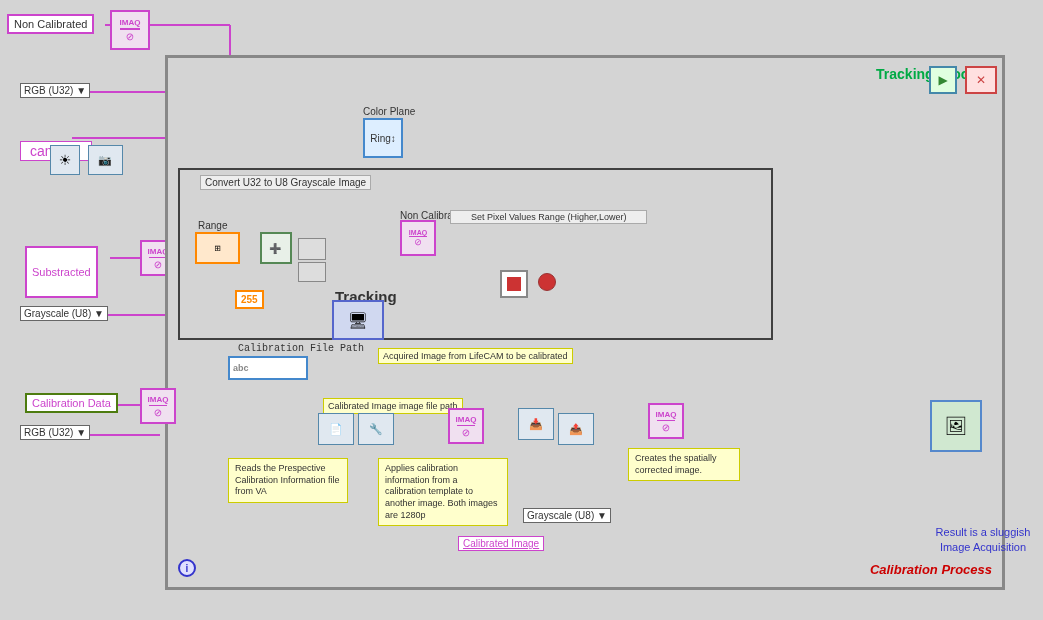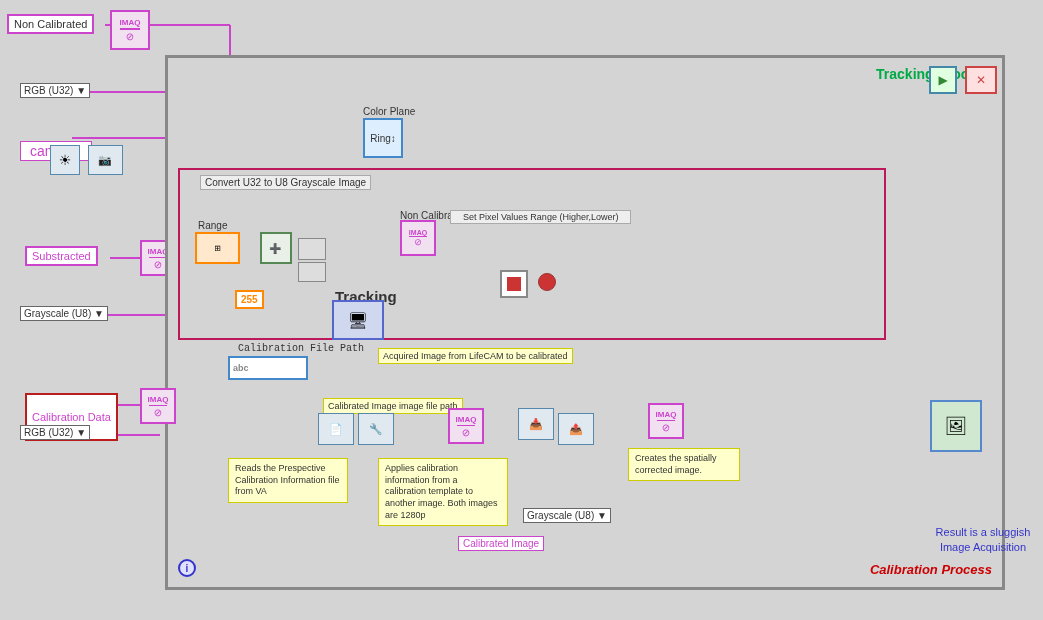--- a/index.html
+++ b/index.html
@@ -157,54 +157,54 @@
     ☀
   </div>
   <div style="position:absolute;top:145px;left:88px;width:35px;height:30px;background:#e0e8f0;border:1px solid #5588aa;display:flex;align-items:center;justify-content:center;font-size:11px;">
     📷
   </div>
 
   <div style="position:absolute;top:153px;left:262px;width:28px;height:22px;background:#e0e8e0;border:2px solid #5588aa;display:flex;align-items:center;justify-content:center;font-size:12px;color:#338833;">
     ▶
   </div>
 
-  <div style="position:absolute;top:246px;left:25px;border:2px solid #cc44cc;background:white;padding:2px 5px;font-size:11px;color:#cc44cc;white-space:nowrap;">Substracted</div>
+  <div style="position:absolute;top:246px;left:25px;border:2px solid #cc44cc;background:white;padding:18px 5px;font-size:11px;color:#cc44cc;white-space:nowrap;">Substracted</div>
 
   <div style="position:absolute;top:240px;left:140px;width:36px;height:36px;border:2px solid #cc44cc;background:#f0e0f0;display:flex;flex-direction:column;align-items:center;justify-content:center;font-size:7px;color:#cc44cc;">
     <div style="font-size:8px;font-weight:bold;">IMAQ</div>
     <div style="width:18px;height:1px;background:#cc44cc;margin:1px 0;"></div>
     <div style="font-size:10px;">⊘</div>
   </div>
 
   <div style="position:absolute;top:306px;left:20px;background:white;border:1px solid #666;font-size:10px;padding:1px 3px;color:#333;white-space:nowrap;">
     <span>Grayscale (U8)</span> ▼
   </div>
 
   <div class="main-border">
 
     <div style="position:absolute;top:8px;right:10px;font-size:14px;font-weight:bold;color:#00aa44;">Tracking Process</div>
 
     <div style="position:absolute;top:48px;left:195px;font-size:10px;color:#333;">Color Plane</div>
     <div style="position:absolute;top:60px;left:195px;width:40px;height:40px;background:#ddeeff;border:2px solid #4488cc;display:flex;align-items:center;justify-content:center;font-size:10px;color:#333;">
       Ring↕
     </div>
 
-    <div style="position:absolute;top:110px;left:10px;width:708px;height:172px;border:2px solid #be185d;background:transparent;">
+    <div style="position:absolute;top:110px;left:10px;width:595px;height:172px;border:2px solid #404040;background:transparent;">
 
       <div style="position:absolute;top:5px;left:20px;font-size:10px;color:#333;background:#eee;border:1px solid #aaa;padding:1px 4px;white-space:nowrap;">Convert U32 to U8 Grayscale Image</div>
 
       <div style="position:absolute;top:40px;left:220px;font-size:10px;color:#333;">Non Calibrated</div>
 
       <div style="position:absolute;top:50px;left:220px;width:36px;height:36px;border:2px solid #cc44cc;background:#f0e0f0;display:flex;flex-direction:column;align-items:center;justify-content:center;font-size:7px;color:#cc44cc;">
         <div style="font-size:7px;font-weight:bold;">IMAQ</div>
         <div style="width:18px;height:1px;background:#cc44cc;"></div>
         <div style="font-size:9px;">⊘</div>
       </div>
 
-      <div style="position:absolute;top:40px;left:270px;font-size:9px;color:#333;background:#eee;border:1px solid #aaa;padding:1px 12px;white-space:nowrap;">Set Pixel Values Range (Higher,Lower)</div>
+      <div style="position:absolute;top:40px;left:270px;font-size:9px;color:#333;background:#eee;border:1px solid #aaa;padding:1px 20px;white-space:nowrap;">Set Pixel Values Range (Higher,Lower)</div>
 
       <div style="position:absolute;top:50px;left:18px;font-size:10px;color:#333;">Range</div>
 
       <div style="position:absolute;top:62px;left:15px;width:45px;height:32px;background:#ffe8cc;border:2px solid #ff8800;display:flex;align-items:center;justify-content:center;font-size:8px;">
         ⊞
       </div>
 
       <div style="position:absolute;top:120px;left:55px;background:white;border:2px solid #ff8800;font-size:10px;padding:2px 4px;color:#ff8800;font-weight:bold;">255</div>
 
       <div style="position:absolute;top:62px;left:80px;width:32px;height:32px;background:#e8f0e8;border:2px solid #558855;display:flex;align-items:center;justify-content:center;font-size:10px;">
@@ -266,21 +266,21 @@
     <div style="position:absolute;top:345px;left:480px;width:36px;height:36px;border:2px solid #cc44cc;background:#f0e0f0;display:flex;flex-direction:column;align-items:center;justify-content:center;font-size:7px;color:#cc44cc;">
       <div style="font-size:8px;font-weight:bold;">IMAQ</div>
       <div style="width:18px;height:1px;background:#cc44cc;margin:1px 0;"></div>
       <div style="font-size:10px;">⊘</div>
     </div>
 
     <div style="position:absolute;top:450px;left:355px;background:white;border:1px solid #666;font-size:10px;padding:1px 3px;color:#333;white-space:nowrap;">
       <span>Grayscale (U8)</span> ▼
     </div>
 
-    <div style="position:absolute;top:478px;left:290px;border:1px solid #cc44cc;background:white;padding:1px 4px;font-size:10px;color:#cc44cc;white-space:nowrap;">Calibrated Image</div>
+    <div style="position:absolute;top:478px;left:290px;border:1px solid #cc44cc;background:white;padding:1px 4px;font-size:10px;color:#cc44cc;white-space:nowrap;text-decoration:underline;">Calibrated Image</div>
 
     <div style="position:absolute;top:330px;right:30px;font-size:10px;color:#333;"></div>
 
     <div style="position:absolute;top:342px;right:20px;width:52px;height:52px;background:#d0e8d0;border:2px solid #5588cc;display:flex;align-items:center;justify-content:center;font-size:18px;">
       🖼
     </div>
 
     <div class="annotation-box" style="position:absolute;top:400px;left:60px;width:120px;">
       <span>Reads the Prespective Calibration Information file from VA</span>
     </div>
@@ -298,21 +298,21 @@
     <div style="position:absolute;top:8px;right:5px;width:32px;height:28px;background:#ffe0e0;border:2px solid #cc4444;display:flex;align-items:center;justify-content:center;font-size:12px;color:#cc4444;">
       ✕
     </div>
 
     <div style="position:absolute;top:8px;right:45px;width:28px;height:28px;background:#e0ffe0;border:2px solid #4488aa;display:flex;align-items:center;justify-content:center;font-size:12px;color:#338833;">
       ▶
     </div>
 
   </div>
 
-  <div style="position:absolute;top:393px;left:25px;border:2px solid #b91c1c;background:white;padding:16px 5px;font-size:11px;color:#cc44cc;white-space:nowrap;">Calibration Data</div>
+  <div style="position:absolute;top:393px;left:25px;border:2px solid #4d7c0f;background:white;padding:2px 5px;font-size:11px;color:#cc44cc;white-space:nowrap;">Calibration Data</div>
 
   <div style="position:absolute;top:388px;left:140px;width:36px;height:36px;border:2px solid #cc44cc;background:#f0e0f0;display:flex;flex-direction:column;align-items:center;justify-content:center;font-size:7px;color:#cc44cc;">
     <div style="font-size:8px;font-weight:bold;">IMAQ</div>
     <div style="width:18px;height:1px;background:#cc44cc;margin:1px 0;"></div>
     <div style="font-size:10px;">⊘</div>
   </div>
 
   <div style="position:absolute;top:425px;left:20px;background:white;border:1px solid #666;font-size:10px;padding:1px 3px;color:#333;white-space:nowrap;">
     <span>RGB (U32)</span> ▼
   </div>

